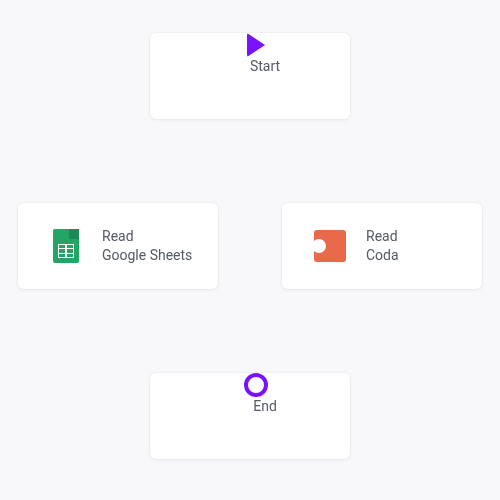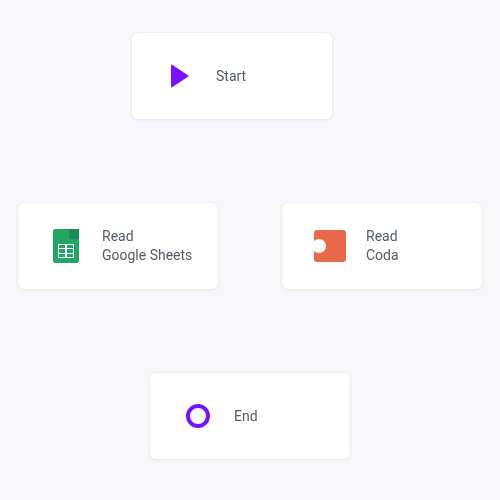--- a/index.html
+++ b/index.html
@@ -33,24 +33,24 @@
     flex-shrink: 0;
   }
   .node .label {
     font-size: 14px;
     color: #555a63;
     line-height: 1.35;
     white-space: pre-line;
   }
 
   
-  .n-start  { left: 132px; top: 33px; }
+  .n-start  { left: 150px; top: 33px; flex-direction: column; }
   .n-sheets { left:  18px; top: 203px; }
   .n-coda   { left: 282px; top: 203px; }
-  .n-end    { left: 150px; top: 373px; }
+  .n-end    { left: 150px; top: 373px; flex-direction: column; }
 
   
   .play-triangle {
     width: 0; height: 0;
     border-left: 18px solid #7a12ff;
     border-top: 12px solid transparent;
     border-bottom: 12px solid transparent;
     border-radius: 2px;
   }
 

